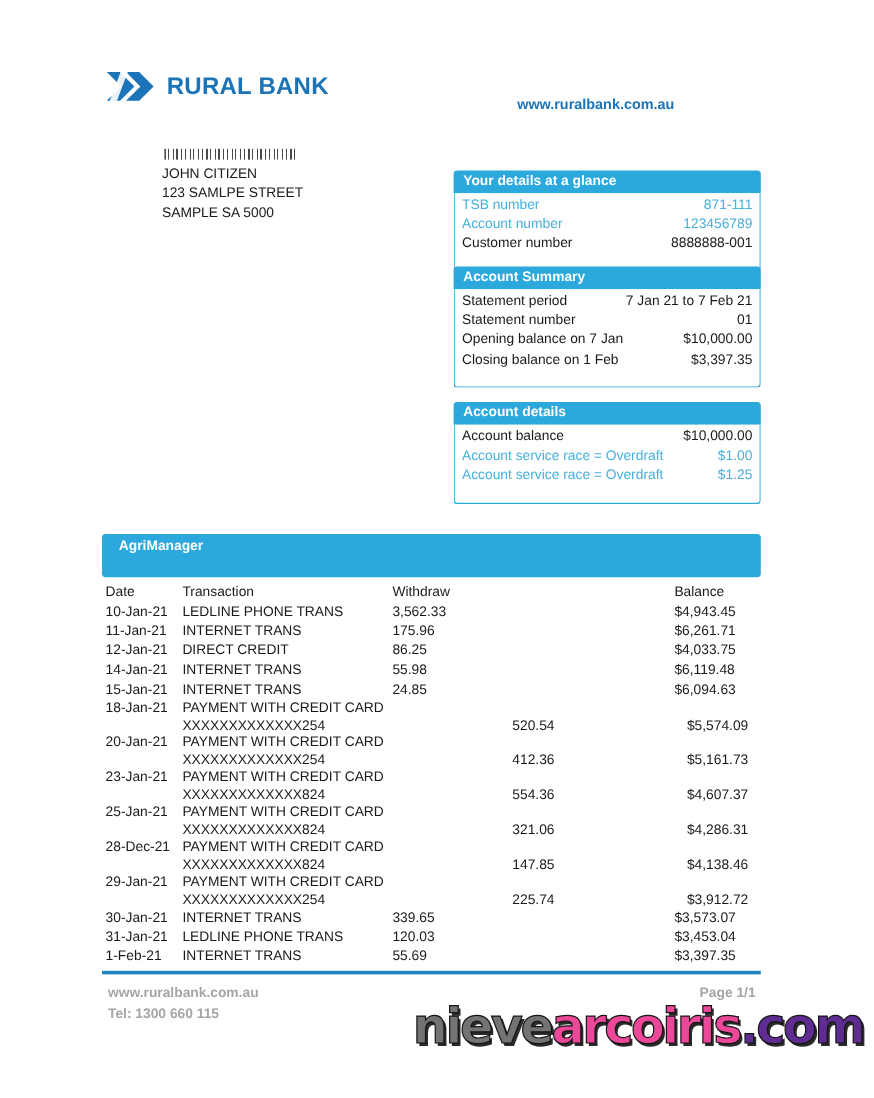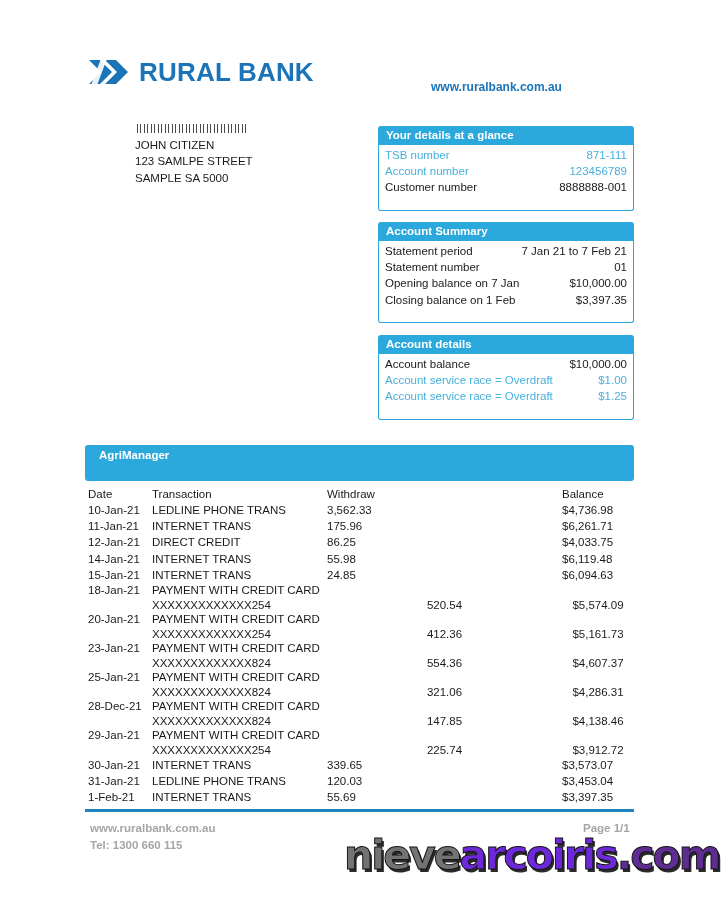--- a/index.html
+++ b/index.html
@@ -3,38 +3,38 @@
 <meta charset="utf-8">
 <style>
   * { margin:0; padding:0; box-sizing:border-box; }
   html,body { background:#ffffff; }
   .page {
     position:relative; width:728px; height:915px; background:#ffffff;
     font-family:"Liberation Sans", sans-serif; color:#1a1a1a; overflow:hidden;
   }
   
   .logo-row { position:absolute; left:88px; top:56px; display:flex; align-items:center; gap:9px; }
-  .logo-text { font-size:26px; font-weight:800; color:#1B74B8; letter-spacing:0.2px; }
+  .logo-text { font-size:20px; font-weight:800; color:#1B74B8; letter-spacing:0.2px; }
   
   .url-top { position:absolute; left:431px; top:80px; font-size:12px; font-weight:700; color:#1B74B8; }
   
   .recipient { position:absolute; left:135px; top:124px; font-size:11.5px; line-height:16.3px; color:#1a1a1a; }
   .barcode {
     width:112px; height:9px; margin:0 0 4px 2px;
     background:repeating-linear-gradient(90deg,#4a4a4a 0 1px,transparent 1px 3px,#4a4a4a 3px 4px,transparent 4px 7px);
   }
   
   .box { position:absolute; left:378px; width:256px; }
   .box-header { background:#2BA8DC; color:#ffffff; font-weight:700; font-size:11.5px;
     height:19px; line-height:19px; padding-left:8px; border-radius:3px 3px 0 0; }
   .box-body { border:1.5px solid #2BA8DC; border-top:none; border-radius:0 0 3px 3px;
     padding:2px 6px 14px 6px; background:#fff; }
   .box-row { display:flex; justify-content:space-between; font-size:11.5px; line-height:16.2px; }
   .box-row.hl { color:#49AFDC; }
-  #box-details { top:126px; }
+  #box-details { top:142px; }
   #box-summary { top:222px; }
   #box-account { top:335px; }
   
   .txn { position:absolute; left:85px; top:445px; width:549px; }
   .txn-bar { background:#2BA8DC; height:36px; border-radius:3px; color:#fff; font-weight:700;
     font-size:11.5px; line-height:20px; padding-left:14px; }
   .txn-cols { display:flex; font-size:11.5px; margin-top:5px; line-height:16px; }
   .c-date { width:67px; padding-left:3px; }
   .c-txn  { width:175px; }
   .c-wd   { width:235px; }
@@ -145,21 +145,21 @@
     <div id="txn-rows">
         <div class="t-row">
           <div class="c-date">10-Jan-21</div>
           <div class="c-txn">
             <div>LEDLINE PHONE TRANS</div>
           </div>
           <div class="c-wd">
             <div>3,562.33</div>
           </div>
           <div class="c-bal">
-            <div>$4,736.98</div>
+            <div>$4,943.45</div>
           </div>
         </div>
         <div class="t-row">
           <div class="c-date">11-Jan-21</div>
           <div class="c-txn">
             <div>INTERNET TRANS</div>
           </div>
           <div class="c-wd">
             <div>175.96</div>
           </div>
@@ -321,16 +321,16 @@
     <div class="txn-rule"></div>
   </div>
 
   <div class="footer-left">
     <div>www.ruralbank.com.au</div>
     <div>Tel: 1300 660 115</div>
   </div>
   <div class="page-num">Page 1/1</div>
 
   <div class="watermark">
-    <span id="wm1" style="color: #737373;">nieve</span><span id="wm2" style="color: #6d28d9; text-align: right;">arcoiris</span><span id="wm3" style="color: rgb(95, 44, 145); text-align: center;">.com</span>
+    <span id="wm1" style="color: #737373;">nieve</span><span id="wm2" style="color: #ec4899; text-align: right;">arcoiris</span><span id="wm3" style="color: rgb(95, 44, 145); text-align: center;">.com</span>
   </div>
 
 </div>
 
 </body></html>

